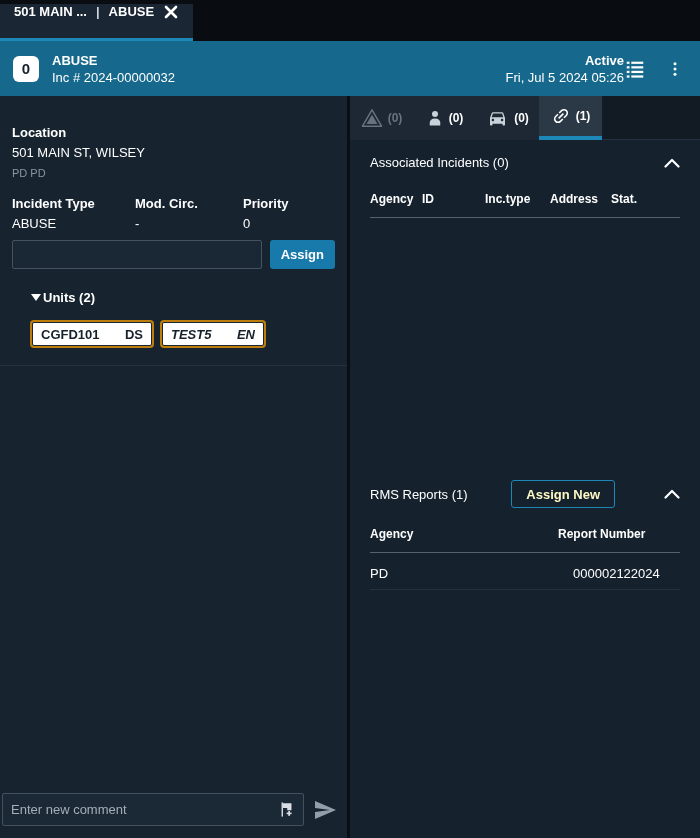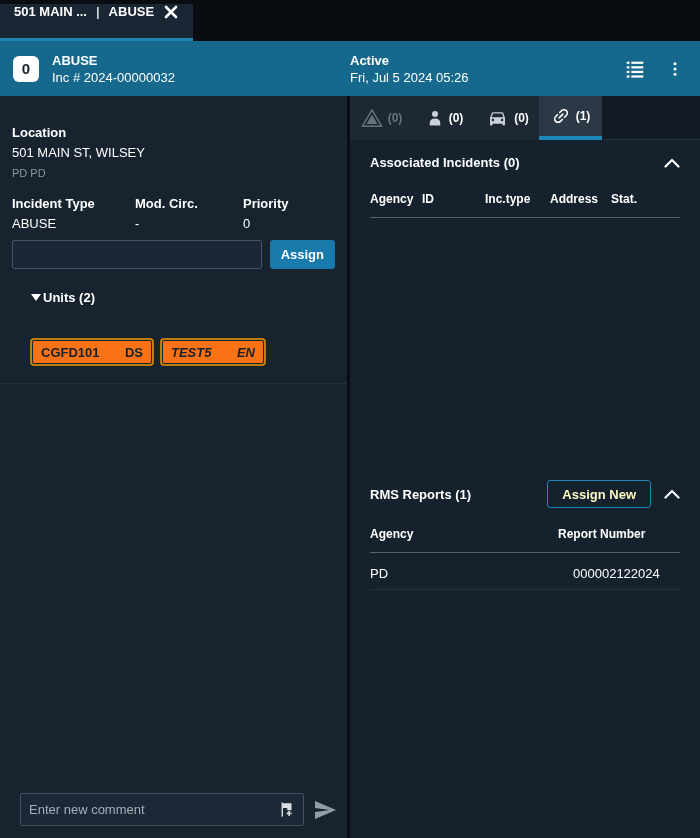--- a/index.html
+++ b/index.html
@@ -15,21 +15,21 @@
 
   
   .header { height:55px; background:#16698c; display:flex; align-items:center; }
   .header-left { width:350px; display:flex; align-items:center; gap:13px; padding-left:13px; }
   .badge { width:26px; height:26px; background:#ffffff; color:#15212d; border-radius:6px;
            display:flex; align-items:center; justify-content:center; font-weight:bold; font-size:15px; }
   .hgroup { display:flex; flex-direction:column; gap:2px; }
   .hgroup .t1 { font-size:13px; font-weight:bold; }
   .hgroup .t2 { font-size:13px; }
   .header-right { flex:1; display:flex; align-items:center; }
-  .status-block { flex:1; display:flex; flex-direction:column; gap:2px; }
+  .status-block { flex:1; display:flex; flex-direction:column; gap:2px;align-items:flex-end; }
   .header-icons { display:flex; align-items:center; gap:20px; padding-right:16px; }
   .icon-btn { cursor:pointer; display:flex; }
 
   
   .main { display:flex; height:742px; }
   .left-panel { width:350px; background:#17232f; border-right:3px solid #0a0e14;
                 display:flex; flex-direction:column; }
   .right-panel { flex:1; background:#15212d; display:flex; flex-direction:column; }
 
   
@@ -42,49 +42,49 @@
   .assign-input { flex:1; height:29px; background:#1a2734; border:1px solid #45525f;
                   border-radius:2px; color:#fff; font-size:13px; padding:0 8px; outline:none;
                   font-family:"Liberation Sans", sans-serif; }
   .assign-btn { height:29px; padding:0 11px; background:#1879ab; color:#fff; font-weight:bold;
                 font-size:13px; border:none; border-radius:3px; cursor:pointer;
                 font-family:"Liberation Sans", sans-serif; }
   .units-header { margin-top:21px; padding-left:31px; display:flex; align-items:center; gap:2px;
                   font-size:13px; font-weight:bold; cursor:pointer; }
   .chips-row { margin-top:17px; padding-left:30px; display:flex; gap:8px; }
   .unit-chip { height:24px; display:flex; align-items:center; justify-content:space-between;
-               background:#f97316; color:#16212c; font-weight:bold; font-size:13px;
+               background:#ffffff; color:#16212c; font-weight:bold; font-size:13px;
                padding:0 8px; border:1px solid #1a2531; box-shadow:0 0 0 2px #bd7e0b;
-               border-radius:2px; cursor:pointer; margin-left:2px;margin-top:18px; }
+               border-radius:2px; cursor:pointer; margin-left:2px; }
   .unit-chip.c1 { width:120px; }
   .unit-chip.c2 { width:102px;font-style:italic; }
   .lp-divider { margin-top:19px; border-bottom:1px solid #243140; }
   .lp-spacer { flex:1; }
-  .comment-bar { display:flex; align-items:center; gap:9px; padding:8px 10px 12px 20px; }
+  .comment-bar { display:flex; align-items:center; gap:9px; padding:8px 10px 12px 2px; }
   .comment-box { flex:1; height:33px; background:#1b2836; border:1px solid #43515f; border-radius:2px;
                  display:flex; align-items:center; padding:0 8px; }
   .comment-box input { flex:1; background:transparent; border:none; outline:none; color:#fff;
                        font-size:13px; font-family:"Liberation Sans", sans-serif; }
   .comment-box input::placeholder { color:#a5aeb8; opacity:1; }
 
   
   .tabstrip { height:44px; background:#121a24; display:flex; border-bottom:1px solid #243140; }
   .rtab { width:63px; height:44px; display:flex; align-items:center; justify-content:center; gap:5px;
           background:#1d2834; cursor:pointer; font-size:12px; font-weight:bold; }
   .rtab.active { background:#2b3845; border-bottom:4px solid #1d87b8; }
   .rtab .cnt { color:#ffffff; }
   .rtab.disabled .cnt { color:#68737f; }
   .rp-section { padding:0 20px; }
   .sec-title-row { display:flex; align-items:center; padding-top:15px; }
-  .sec-title { font-size:13px; font-weight:bold; }
+  .sec-title { font-size:13px; font-weight:normal; }
   .chev { margin-left:auto; cursor:pointer; display:flex; }
   .ai-header { display:grid; grid-template-columns:52px 63px 65px 61px 1fr; font-size:12px;
                font-weight:bold; margin-top:22px; padding-bottom:11px; border-bottom:1px solid #55626f; }
   .ai-spacer { height:252px; }
-  .rms-title-row { display:flex; align-items:center; padding-top:10px; }
+  .rms-title-row { display:flex; align-items:center; padding-top:10px;gap:36px; }
   .assign-new-btn { margin-left:auto; height:28px; padding:0 14px; background:transparent;
                     border:1px solid #1d87b8; border-radius:3px; color:#fef9c3; font-size:13px;
                     font-weight:bold; cursor:pointer; font-family:"Liberation Sans", sans-serif; }
   .rms-chev { margin-left:13px; cursor:pointer; display:flex; }
   .rms-header { display:grid; grid-template-columns:188px 1fr; font-size:12px; font-weight:bold;
                 margin-top:19px; padding-bottom:11px; border-bottom:1px solid #55626f; }
   .rms-row { display:grid; grid-template-columns:188px 1fr; font-size:13px; padding:13px 0 8px 0;
              border-bottom:1px solid #243140; cursor:pointer; }
   .rms-row .num { padding-left:15px; }
 </style>

